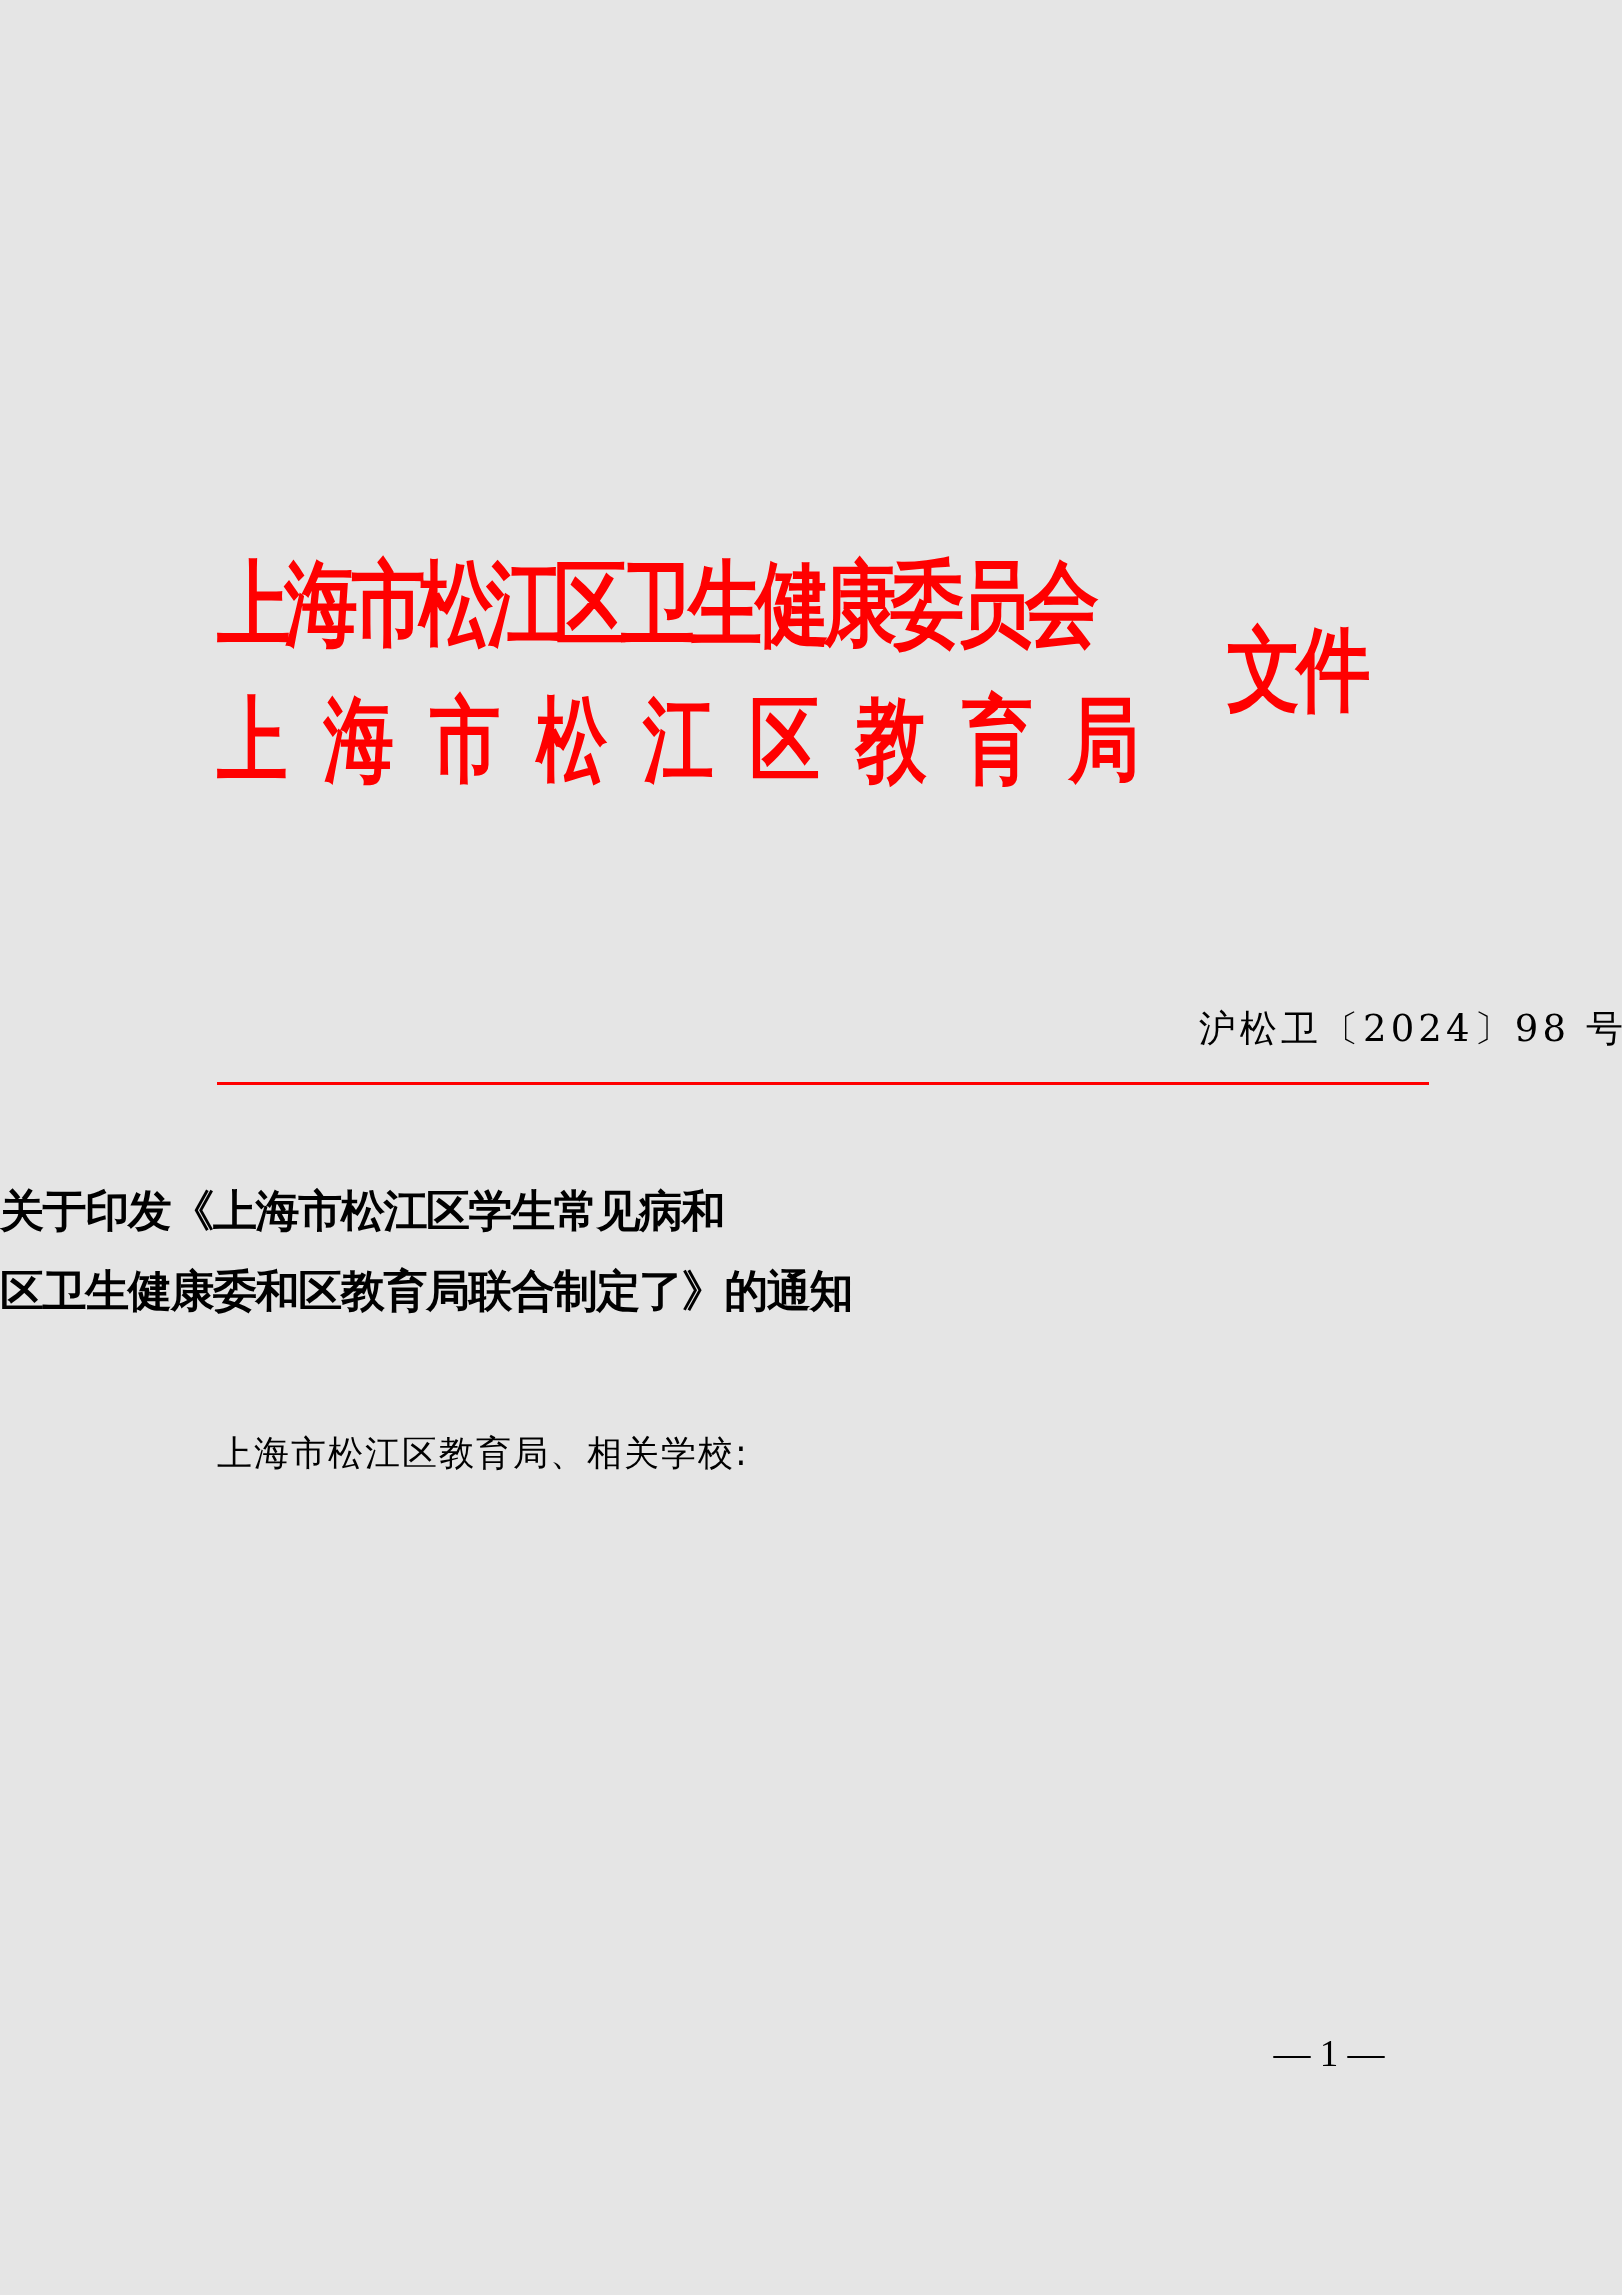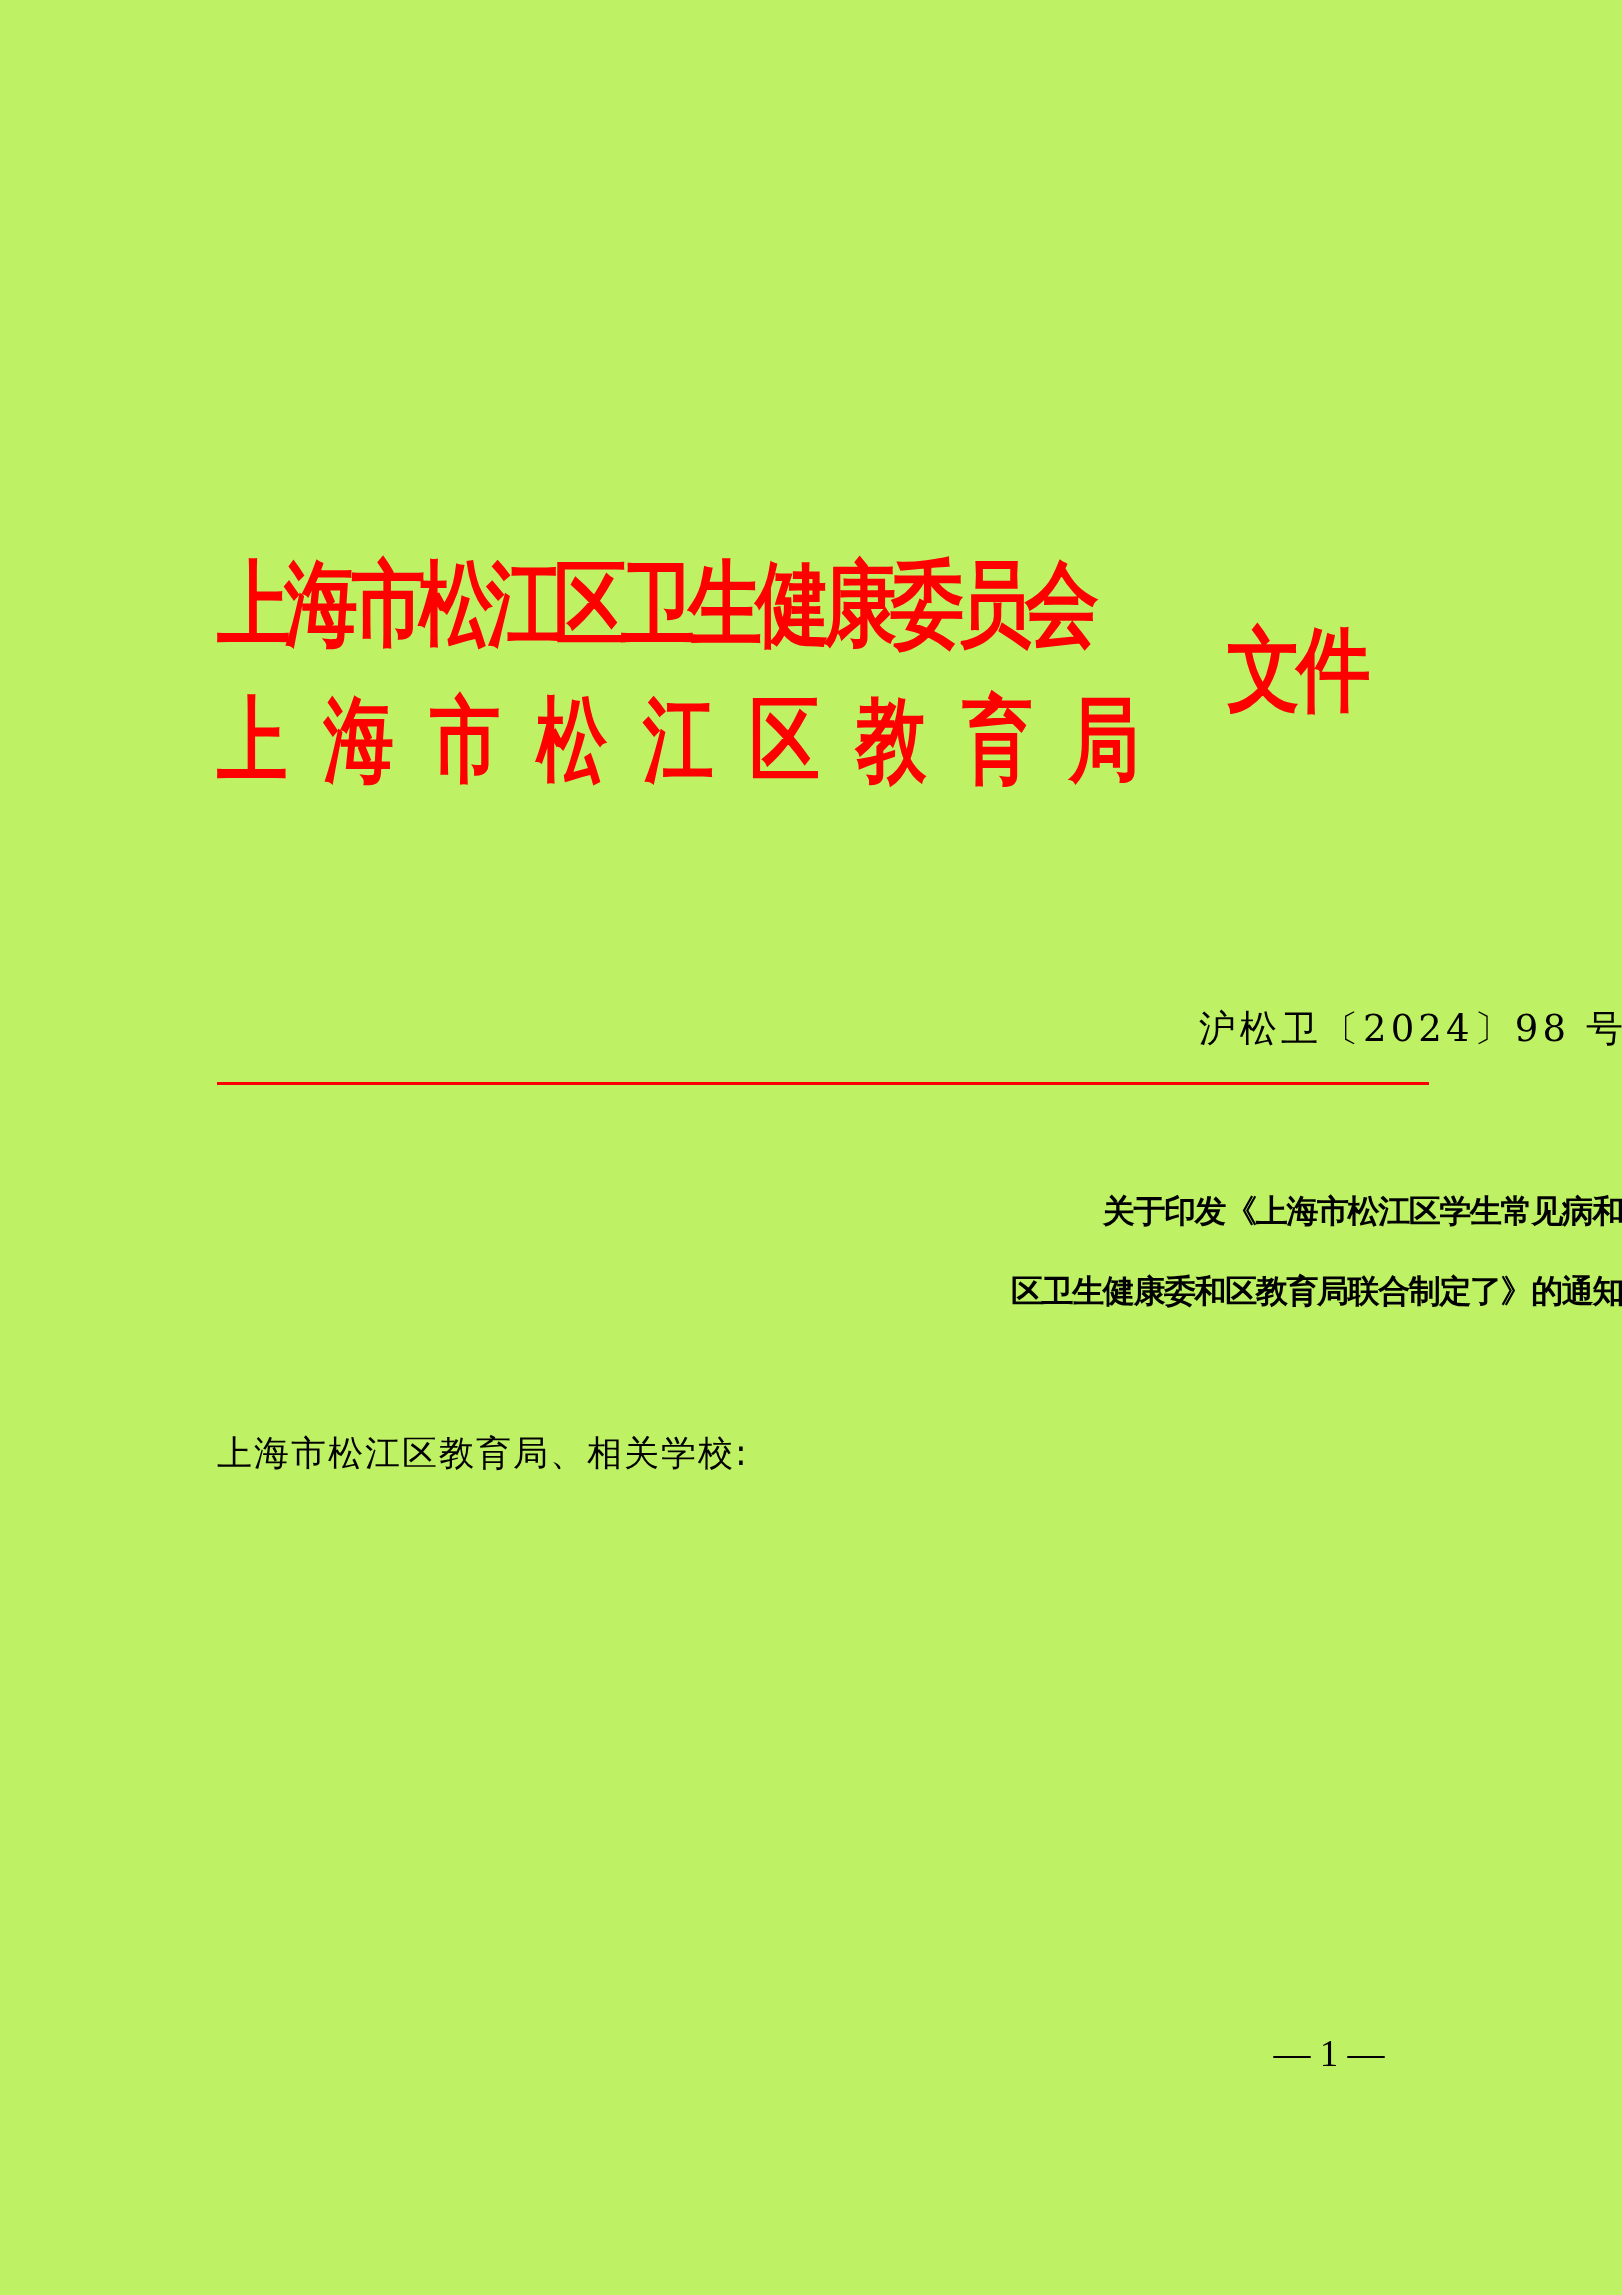--- a/index.html
+++ b/index.html
@@ -13,21 +13,21 @@
     position: relative;
     overflow: hidden;
     font-family: "DejaVu Serif", "Liberation Serif", serif;
     color: #000000;
   }
   .page {
     position: absolute;
     left: 0; top: 0;
     width: 1623px;
     height: 2295px;
-    background: #bef264;
+    background: #e5e5e5;
   }
 
   
   .masthead {
     position: absolute;
     left: 217px;
     top: 545px;
     width: 1227px;
     height: 245px;
   }
@@ -88,24 +88,24 @@
     height: 2.7px;
     background: #ff0000;
   }
 
   
   .doc-title {
     position: absolute;
     left: 0;
     top: 1171px;
     width: 1623px;
-    text-align: right;
+    text-align: left;
     font-family: "DejaVu Serif", "Liberation Serif", serif;
     font-weight: bold;
-    font-size: 32px;
+    font-size: 44px;
     line-height: 80px;
   }
   .doc-title .title-line {
     display: block;
     white-space: nowrap;
     letter-spacing: -1.4px;
   }
 
   
   .doc-body {

